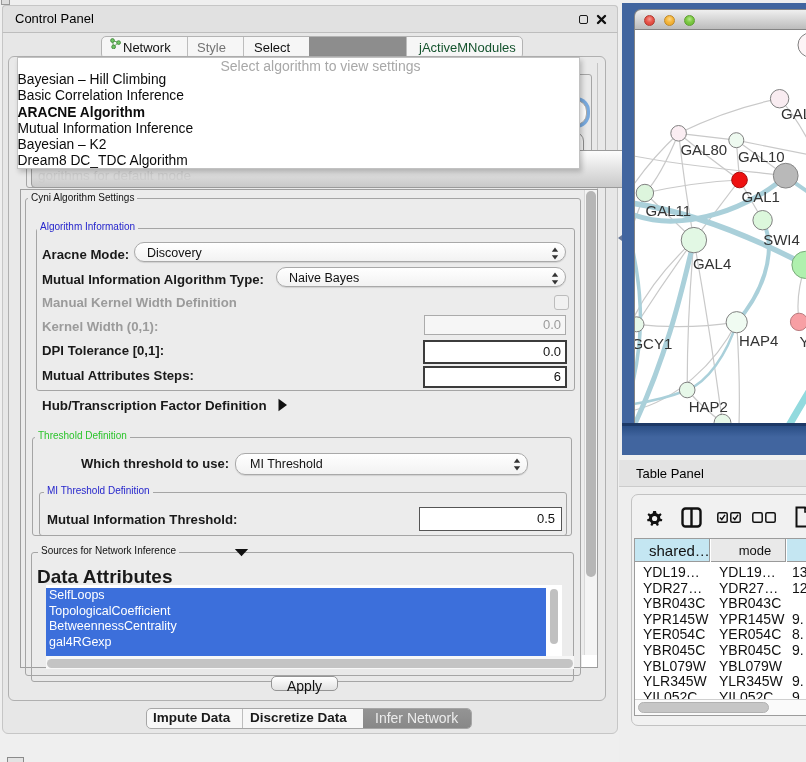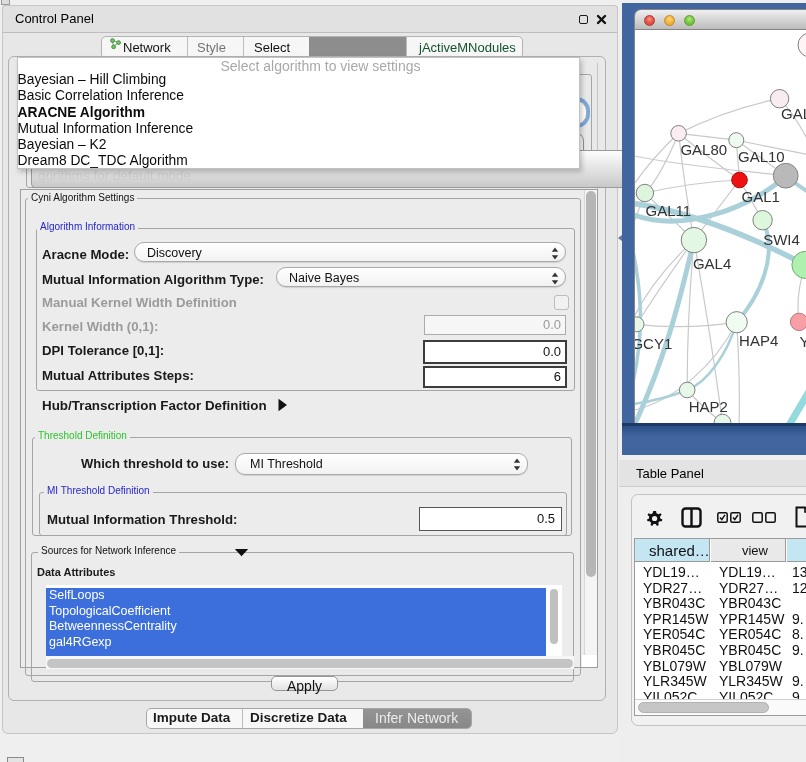--- a/index.html
+++ b/index.html
@@ -120,21 +120,21 @@
 <div class="abs grp" style="left:38.5px;top:492px;width:528px;height:44px;"></div>
 <div class="gt" style="left:44px;top:485px;color:#2525cc;">MI Threshold Definition</div>
 <div class="lbl" style="left:47px;top:512px;">Mutual Information Threshold:</div>
 <div class="inp" style="left:419px;top:507px;width:143px;height:23.5px;border:1px solid #555;line-height:21px;padding-right:6px;">0.5</div>
 
 <div class="abs grp" style="left:31px;top:552px;width:543px;height:130px;"></div>
 <div class="gt" style="left:38px;top:545px;color:#111;">Sources for Network Inference</div>
 <svg class="abs" style="left:234px;top:548px;" width="15" height="9" viewBox="0 0 15 9">
     <path d="M0.8 1 L14.2 1 L7.5 8.2 Z" fill="#111"></path>
   </svg>
-<div class="lbl" style="left:37px;top:566px;font-size:11px;">Data Attributes</div>
+<div class="lbl" style="left:37px;top:566px;font-size:19px;">Data Attributes</div>
 
 <div class="abs" style="left:46px;top:585px;width:516px;height:71px;background:#fff;"></div>
 <div class="abs" style="left:46px;top:587.5px;width:500px;height:68.5px;background:#3c6fdb;color:#fff;font-size:12.5px;line-height:15.6px;padding:0.5px 0 0 3px;">SelfLoops<br>TopologicalCoefficient<br>BetweennessCentrality<br>gal4RGexp</div>
 <div class="abs" style="left:550px;top:589px;width:8px;height:55px;background:#c0c0c0;border-radius:4px;"></div>
 
 <div class="abs" style="left:46px;top:656px;width:528px;height:13px;background:#f7f7f7;"></div>
 <div class="abs" style="left:47px;top:658.5px;width:526px;height:9.5px;background:#c4c4c4;border-radius:5px;"></div>
 <div class="abs" style="left:582px;top:655px;width:15px;height:12px;background:#fff;"></div>
 
 <div class="abs" style="left:271px;top:676px;width:67px;height:15px;background:linear-gradient(#ffffff,#e2e2e2);border:1px solid #959595;border-radius:5px;font-size:14px;color:#111;text-align:center;line-height:18px;">Apply</div>
@@ -258,21 +258,21 @@
   <rect x="0.8" y="0.8" width="9.4" height="9.4" rx="1.5" fill="none" stroke="#111" stroke-width="1.5"></rect>
   <rect x="13.8" y="0.8" width="9.4" height="9.4" rx="1.5" fill="none" stroke="#111" stroke-width="1.5"></rect>
 </svg>
 <svg class="abs" style="left:795px;top:506px;" width="16" height="22" viewBox="0 0 16 22">
   <path d="M1.5 1.5 L10 1.5 L14.5 6 L14.5 20.5 L1.5 20.5 Z" fill="none" stroke="#111" stroke-width="2"></path>
   <path d="M10 1.5 L10 6 L14.5 6" fill="none" stroke="#111" stroke-width="1.6"></path>
 </svg>
 
 <div class="abs" style="left:634px;top:538px;width:172px;height:178px;background:#fff;border:1px solid #9c9c9c;border-right:none;overflow:hidden;">
   <div class="abs" style="left:0;top:0;width:75px;height:23px;background:#c4e6f2;border-right:1px solid #9a9a9a;border-bottom:1px solid #9a9a9a;font-size:15px;color:#111;text-align:center;line-height:23px;padding-left:14px;">shared…</div>
-  <div class="abs" style="left:76px;top:0;width:75px;height:23px;background:#e9e9e9;border-right:1px solid #9a9a9a;border-bottom:1px solid #9a9a9a;font-size:13px;color:#111;text-align:center;line-height:23px;padding-left:14px;">view</div>
+  <div class="abs" style="left:76px;top:0;width:75px;height:23px;background:#e9e9e9;border-right:1px solid #9a9a9a;border-bottom:1px solid #9a9a9a;font-size:13px;color:#111;text-align:center;line-height:23px;padding-left:14px;">mode</div>
   <div class="abs" style="left:152px;top:0;width:20px;height:23px;background:#c4e6f2;border-bottom:1px solid #9a9a9a;"></div>
   <div class="abs" style="left:8px;top:26px;font-size:14px;color:#111;line-height:15.6px;">YDL19…<br>YDR27…<br>YBR043C<br>YPR145W<br>YER054C<br>YBR045C<br>YBL079W<br>YLR345W<br>YIL052C</div>
   <div class="abs" style="left:84px;top:26px;font-size:14px;color:#111;line-height:15.6px;">YDL19…<br>YDR27…<br>YBR043C<br>YPR145W<br>YER054C<br>YBR045C<br>YBL079W<br>YLR345W<br>YIL052C</div>
   <div class="abs" style="left:157px;top:26px;font-size:14px;color:#111;line-height:15.6px;">13<br>12<br>&nbsp;<br>9.<br>8.<br>9.<br>&nbsp;<br>9.<br>9.</div>
 
   <div class="abs" style="left:0;top:160px;width:172px;height:17px;background:#fafafa;border-top:1px solid #d0d0d0;"></div>
   <div class="abs" style="left:3px;top:163px;width:131px;height:11px;background:#c6c6c6;border:1px solid #b2b2b2;border-radius:6px;"></div>
 </div>
 
 </body></html>

